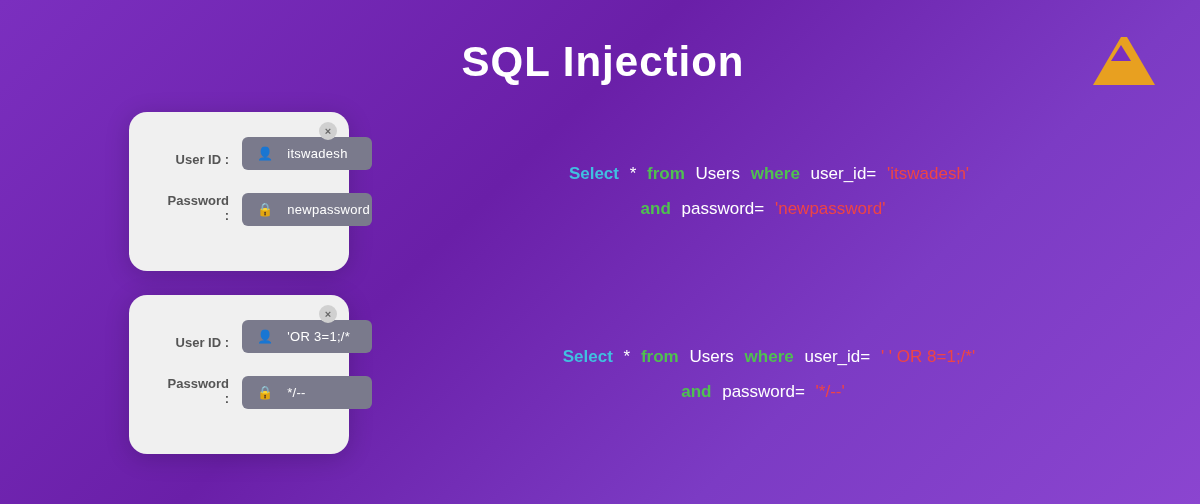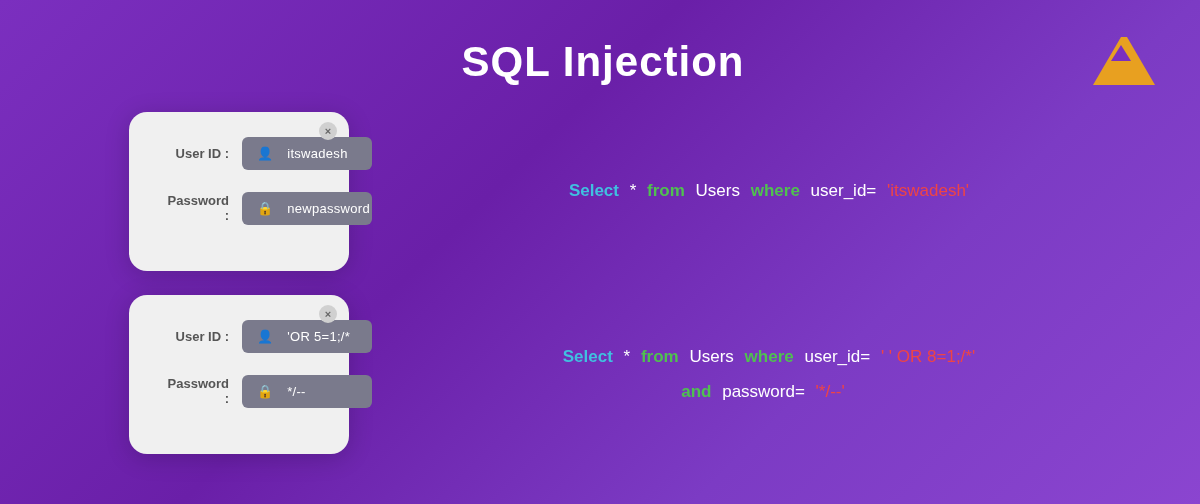--- a/index.html
+++ b/index.html
@@ -81,21 +81,21 @@
       align-items: center;
       justify-content: center;
       font-size: 11px;
       color: #666;
       cursor: pointer;
       font-weight: bold;
     }
 
     .form-row {
       display: flex;
-      align-items: center;
+      align-items: flex-end;
       margin-bottom: 14px;
       gap: 10px;
     }
 
     .form-label {
       color: #555;
       font-size: 13px;
       font-weight: 600;
       min-width: 72px;
       text-align: right;
@@ -175,32 +175,37 @@
     <div class="query-block">
       <div>
         <span class="q-select">Select</span>
         <span class="q-star"> * </span>
         <span class="q-from">from</span>
         <span class="q-table"> Users </span>
         <span class="q-where">where</span>
         <span class="q-field"> user_id= </span>
         <span class="q-string">'itswadesh'</span>
       </div>
+      <div>
+        <span class="q-and">and</span>
+        <span class="q-field"> password=</span>
+        <span class="q-string">'newpassword'</span>
+      </div>
     </div>
   </div>
 
   <div class="row" style="margin-top:8px;">
     <div class="login-card">
       <div class="card-close">×</div>
 
       <div class="form-row">
         <span class="form-label">User ID :</span>
         <div class="input-field">
           <span class="input-icon">👤</span>
-          <span class="input-value">'OR 5=1;/*</span>
+          <span class="input-value">'OR 3=1;/*</span>
         </div>
       </div>
 
       <div class="form-row">
         <span class="form-label">Password :</span>
         <div class="input-field">
           <span class="input-icon">🔒</span>
           <span class="input-value">*/--</span>
         </div>
       </div>

